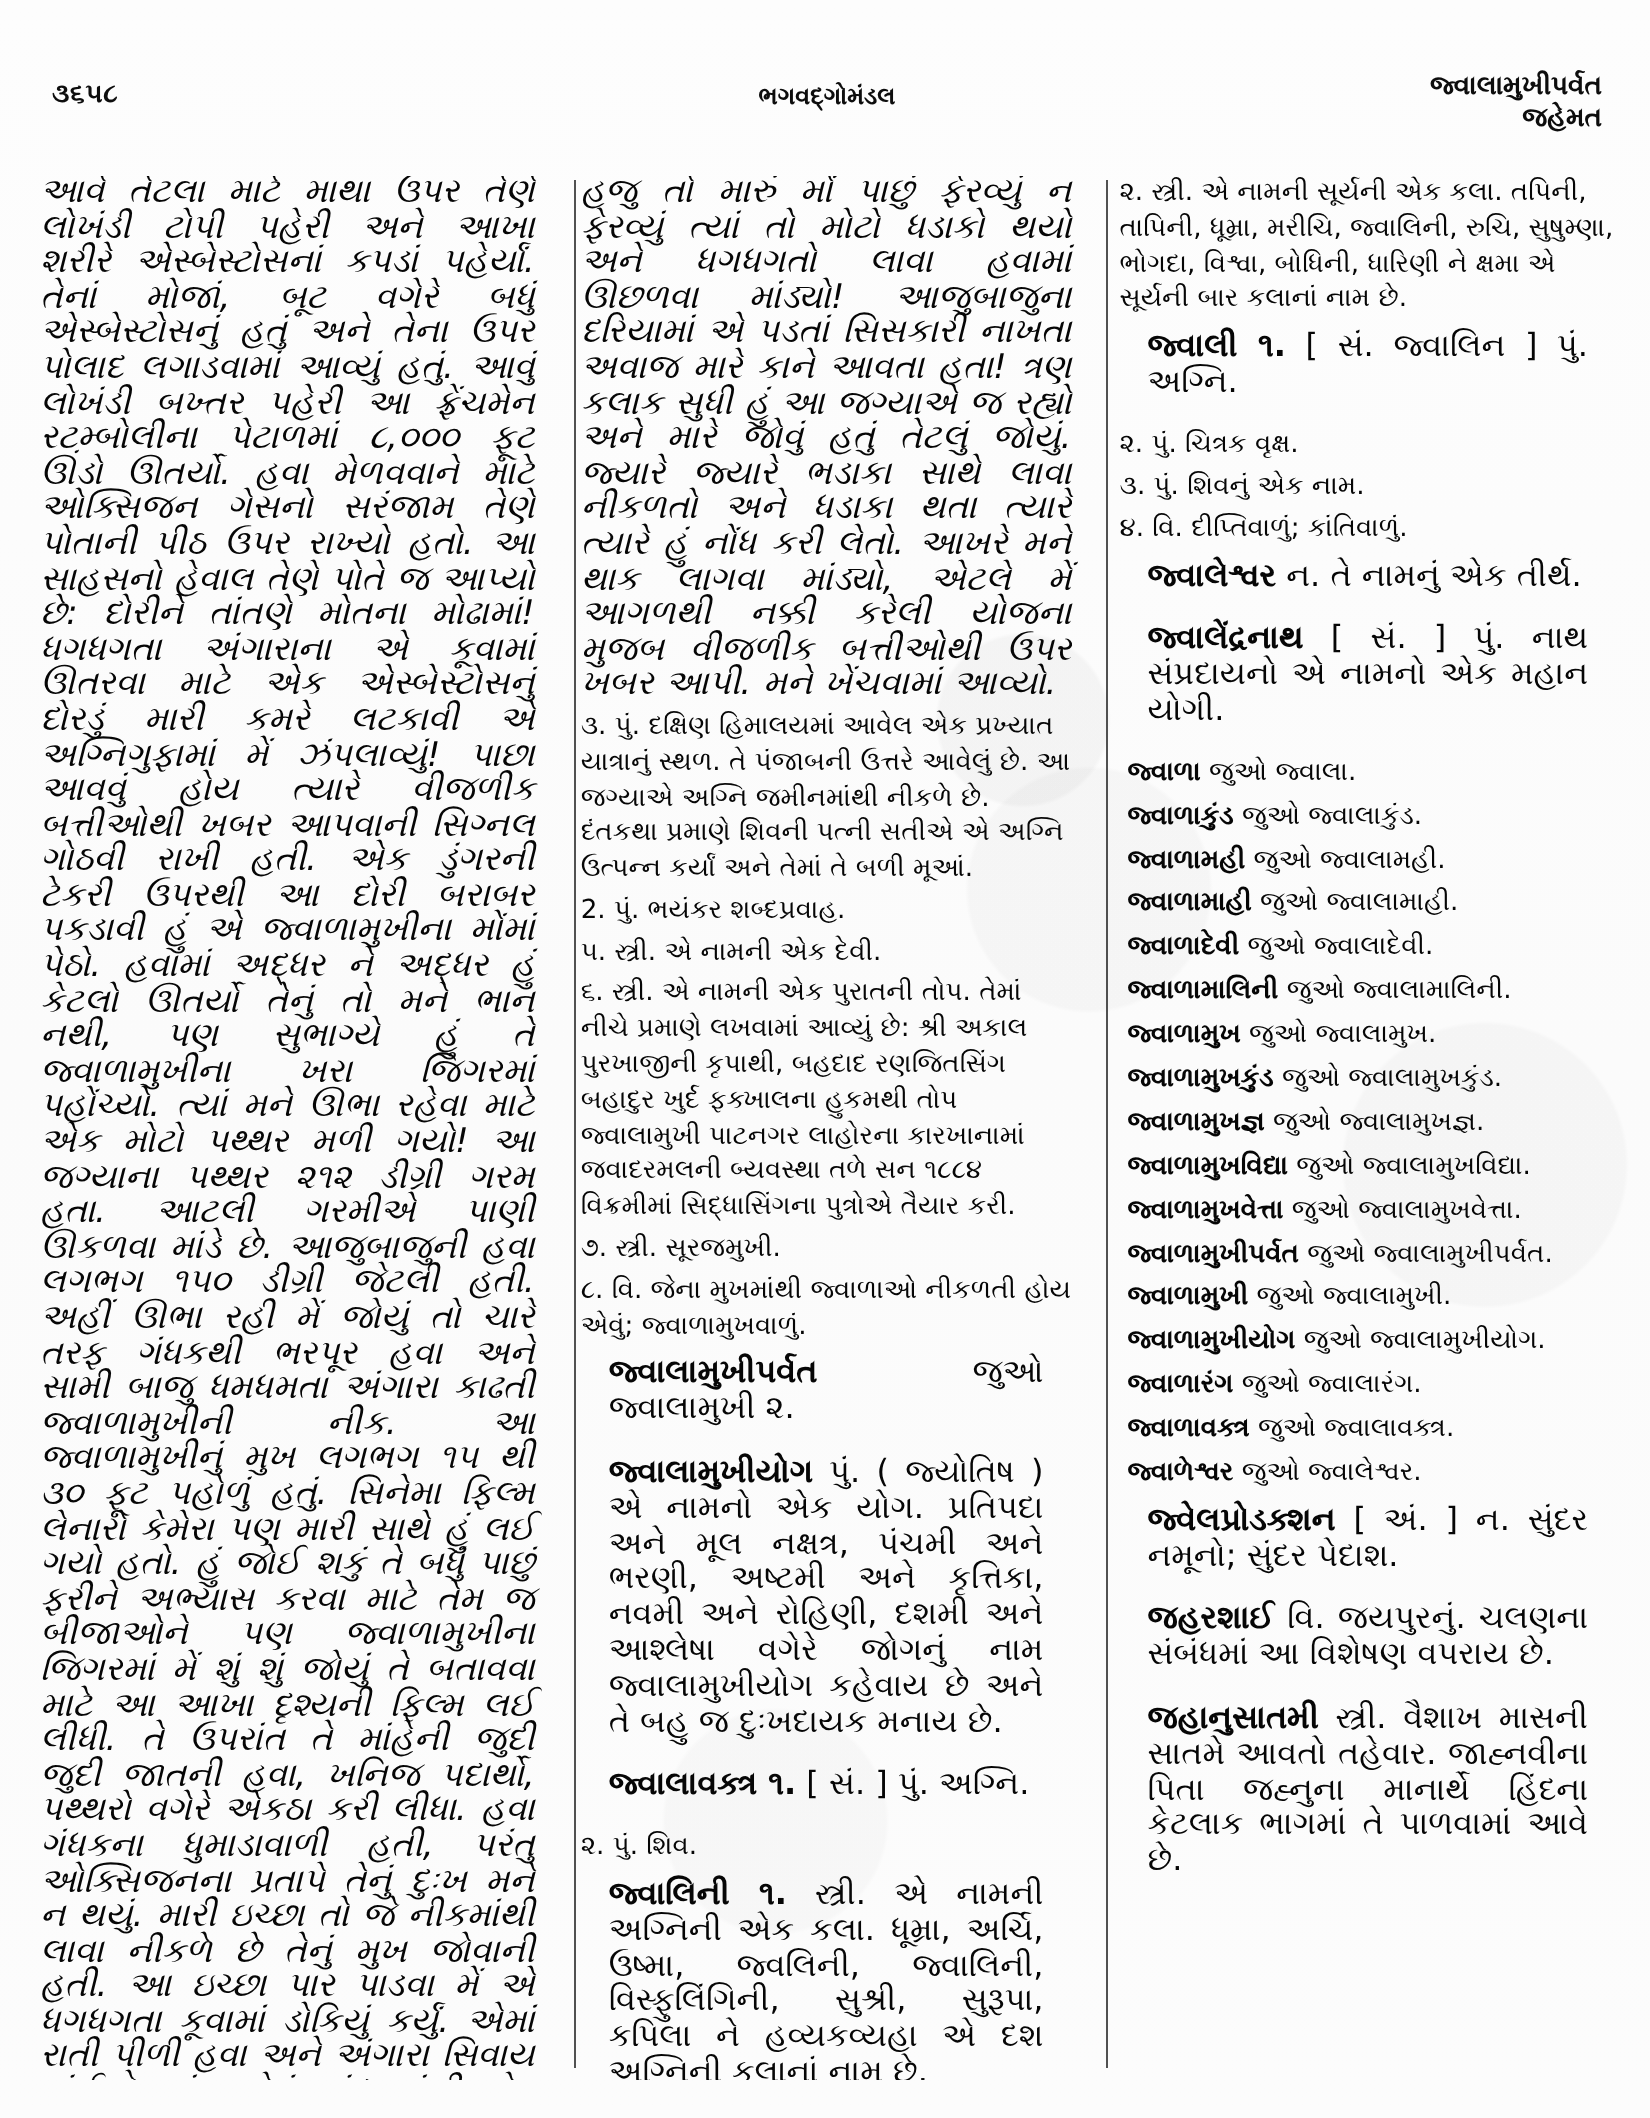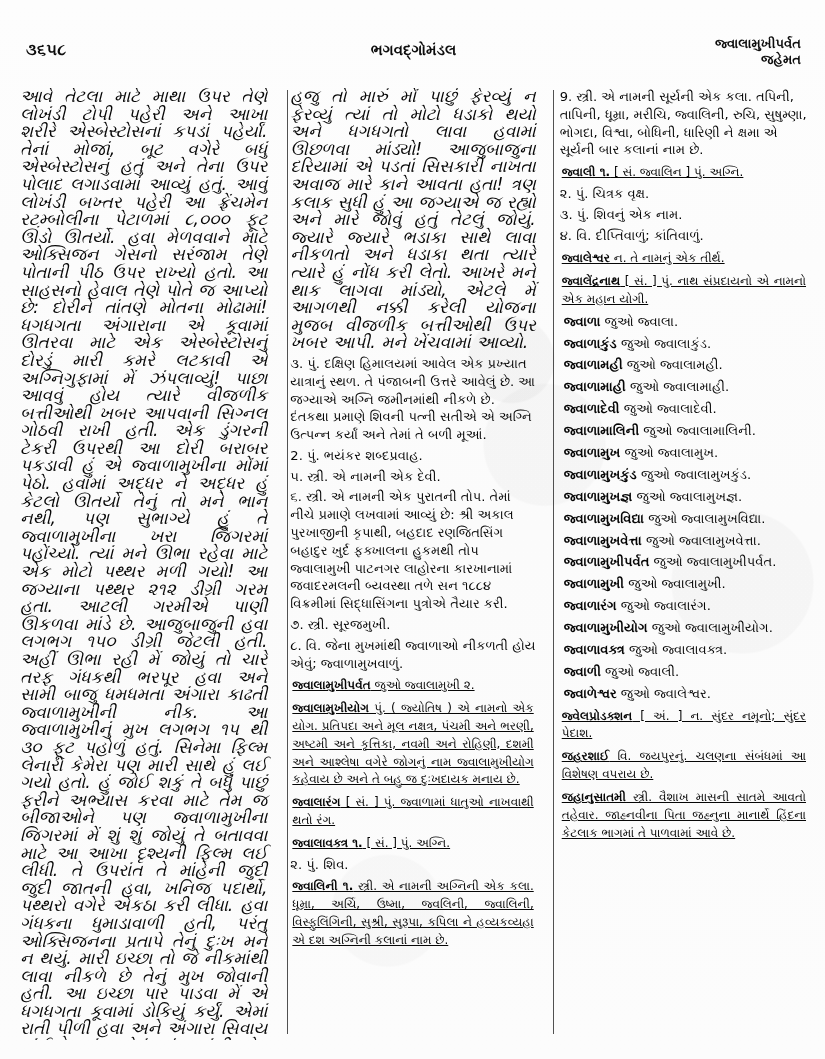--- a/index.html
+++ b/index.html
@@ -34,31 +34,31 @@
     position: absolute;
     top: 34px;
     left: 26px;
     right: 24px;
     height: 48px;
   }
   .runhead .folio {
     position: absolute;
     left: 0;
     top: 6px;
-    font-size: 16px;
+    font-size: 13px;
     font-weight: bold;
     letter-spacing: .4px;
   }
   .runhead .booktitle {
     position: absolute;
     left: 0;
     right: 0;
     top: 7px;
     text-align: center;
-    font-size: 15px;
+    font-size: 12px;
     font-weight: bold;
   }
   .runhead .guide {
     position: absolute;
     right: 0;
     top: 2px;
     text-align: right;
     line-height: 1.22;
   }
   .runhead .guide div {
@@ -104,26 +104,25 @@
     text-justify: inter-word;
     word-spacing: .5px;
     -webkit-hyphens: none;
     hyphens: none;
     font-style: italic;
   }
   p.blk.narrative {
     line-height: 17.6px;
   }
   p.entry {
-    margin: 2px;
+    margin: 14px;
     margin-top: 5px;
-    font-size: 12px;
+    font-size: 16px;
     line-height: 17.8px;
     text-align: justify;
-    text-decoration: underline;
   }
   p.sense {
     margin: 0;
     margin-top: 3px;
     font-size: 13.1px;
     line-height: 17.8px;
     text-align: left;
   }
   p.xref {
     margin: 4px;
@@ -178,34 +177,31 @@
       <p class="sense">૭. સ્ત્રી. સૂરજમુખી.</p>
       <p class="sense">૮. વિ. જેના મુખમાંથી જ્વાળાઓ નીકળતી હોય એવું; જ્વાળામુખવાળું.</p>
 
       <p class="entry">
         <span class="hw">જ્વાલામુખીપર્વત</span><span> જુઓ જ્વાલામુખી ૨.</span>
       </p>
       <p class="entry">
         <span class="hw">જ્વાલામુખીયોગ</span><span> પું. ( જ્યોતિષ ) એ નામનો એક યોગ. પ્રતિપદા અને મૂલ નક્ષત્ર, પંચમી અને ભરણી, અષ્ટમી અને કૃત્તિકા, નવમી અને રોહિણી, દશમી અને આશ્લેષા વગેરે જોગનું નામ જ્વાલામુખીયોગ કહેવાય છે અને તે બહુ જ દુઃખદાયક મનાય છે.</span>
       </p>
       <p class="entry">
-        <span class="hw">જ્વાલારંગ</span><span> [ સં. ] પું. જ્વાળામાં ધાતુઓ નાખવાથી થતો રંગ.</span>
-      </p>
-      <p class="entry">
         <span class="hw">જ્વાલાવક્ત્ર ૧.</span><span> [ સં. ] પું. અગ્નિ.</span>
       </p>
       <p class="sense">૨. પું. શિવ.</p>
       <p class="entry">
         <span class="hw">જ્વાલિની ૧.</span><span> સ્ત્રી. એ નામની અગ્નિની એક કલા. ધૂમ્રા, અર્ચિ, ઉષ્મા, જ્વલિની, જ્વાલિની, વિસ્ફુલિંગિની, સુશ્રી, સુરૂપા, કપિલા ને હવ્યકવ્યહા એ દશ અગ્નિની કલાનાં નામ છે.</span>
       </p>
     </div>
 
     <div class="col col-3">
 
-      <p class="sense" style="margin-top:0;">9. સ્ત્રી. એ નામની સૂર્યની એક કલા. તપિની, તાપિની, ધૂમ્રા, મરીચિ, જ્વાલિની, રુચિ, સુષુમ્ણા, ભોગદા, વિશ્વા, બોધિની, ધારિણી ને ક્ષમા એ સૂર્યની બાર કલાનાં નામ છે.</p>
+      <p class="sense" style="margin-top:0;">૨. સ્ત્રી. એ નામની સૂર્યની એક કલા. તપિની, તાપિની, ધૂમ્રા, મરીચિ, જ્વાલિની, રુચિ, સુષુમ્ણા, ભોગદા, વિશ્વા, બોધિની, ધારિણી ને ક્ષમા એ સૂર્યની બાર કલાનાં નામ છે.</p>
 
       <p class="entry">
         <span class="hw">જ્વાલી ૧.</span><span> [ સં. જ્વાલિન ] પું. અગ્નિ.</span>
       </p>
       <p class="sense">૨. પું. ચિત્રક વૃક્ષ.</p>
       <p class="sense">૩. પું. શિવનું એક નામ.</p>
       <p class="sense">૪. વિ. દીપ્તિવાળું; કાંતિવાળું.</p>
 
       <p class="entry">
         <span class="hw">જ્વાલેશ્વર</span><span> ન. તે નામનું એક તીર્થ.</span>
@@ -247,30 +243,27 @@
       <p class="xref">
         <span class="hw">જ્વાળામુખવેત્તા</span><span> જુઓ જ્વાલામુખવેત્તા.</span>
       </p>
       <p class="xref">
         <span class="hw">જ્વાળામુખીપર્વત</span><span> જુઓ જ્વાલામુખીપર્વત.</span>
       </p>
       <p class="xref">
         <span class="hw">જ્વાળામુખી</span><span> જુઓ જ્વાલામુખી.</span>
       </p>
       <p class="xref">
+        <span class="hw">જ્વાળામુખીયોગ</span><span> જુઓ જ્વાલામુખીયોગ.</span>
+      </p>
+      <p class="xref">
         <span class="hw">જ્વાળારંગ</span><span> જુઓ જ્વાલારંગ.</span>
       </p>
       <p class="xref">
-        <span class="hw">જ્વાળામુખીયોગ</span><span> જુઓ જ્વાલામુખીયોગ.</span>
-      </p>
-      <p class="xref">
         <span class="hw">જ્વાળાવક્ત્ર</span><span> જુઓ જ્વાલાવક્ત્ર.</span>
-      </p>
-      <p class="xref">
-        <span class="hw">જ્વાળી</span><span> જુઓ જ્વાલી.</span>
       </p>
       <p class="xref">
         <span class="hw">જ્વાળેશ્વર</span><span> જુઓ જ્વાલેશ્વર.</span>
       </p>
 
       <p class="entry">
         <span class="hw">જ્વેલપ્રોડક્શન</span><span> [ અં. ] ન. સુંદર નમૂનો; સુંદર પેદાશ.</span>
       </p>
       <p class="entry">
         <span class="hw">જહરશાઈ</span><span> વિ. જયપુરનું. ચલણના સંબંધમાં આ વિશેષણ વપરાય છે.</span>

